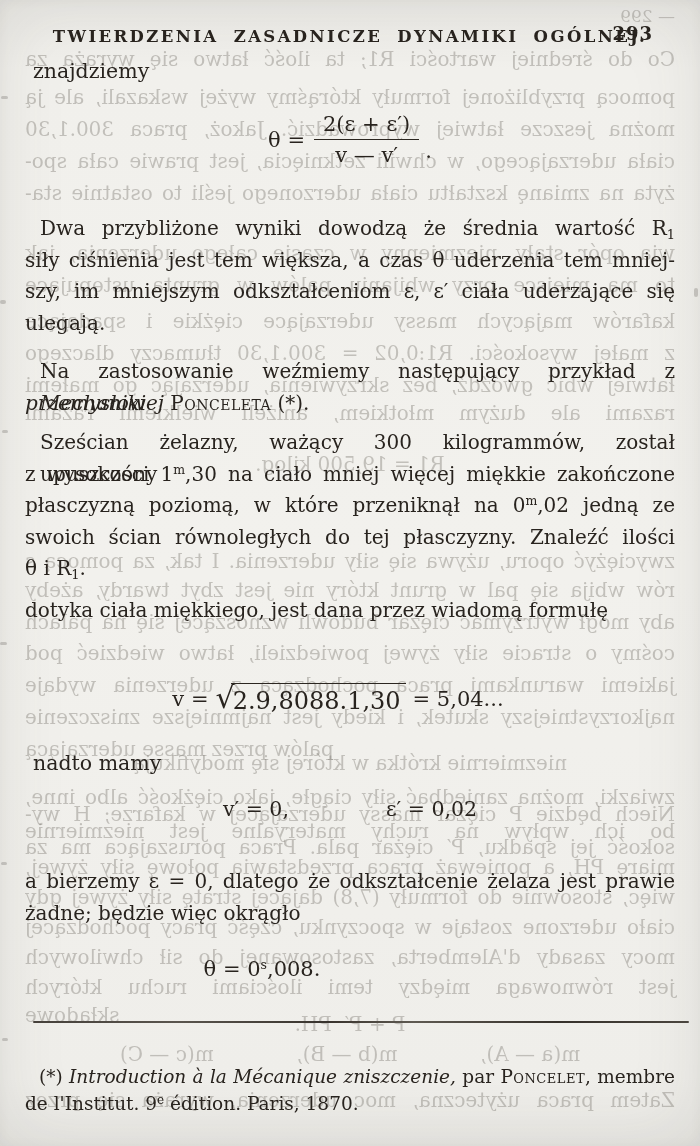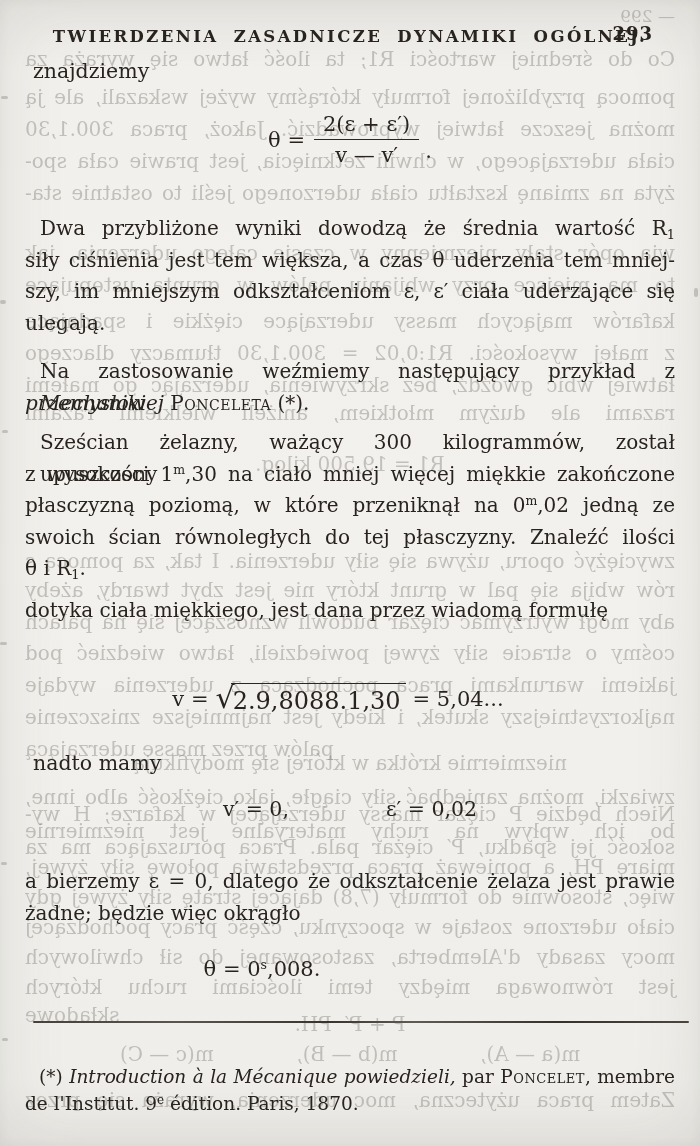--- a/index.html
+++ b/index.html
@@ -170,18 +170,18 @@
       <div class="line last">żadne; będzie więc okrągło</div>
     </div>
 
     <div class="formula f4">
       <span class="inner"><span>θ = 0</span><span class="sup">s</span><span>,008.</span></span>
     </div>
 
     <div class="rule"></div>
 
     <div class="footnote">
-      <div class="fn-line indent"><span>(*) </span><span class="it">Introduction à la Mécanique powiedzieli,</span><span> par </span><span class="sc">Poncelet</span><span>, membre</span></div>
+      <div class="fn-line indent"><span>(*) </span><span class="it">Introduction à la Mécanique zniszczenie,</span><span> par </span><span class="sc">Poncelet</span><span>, membre</span></div>
       <div class="fn-line last"><span>de l'Institut. 9</span><span class="fn-sup">e</span><span> édition. Paris, 1870.</span></div>
     </div>
 
   </div>
 </div>
 
 </body></html>

